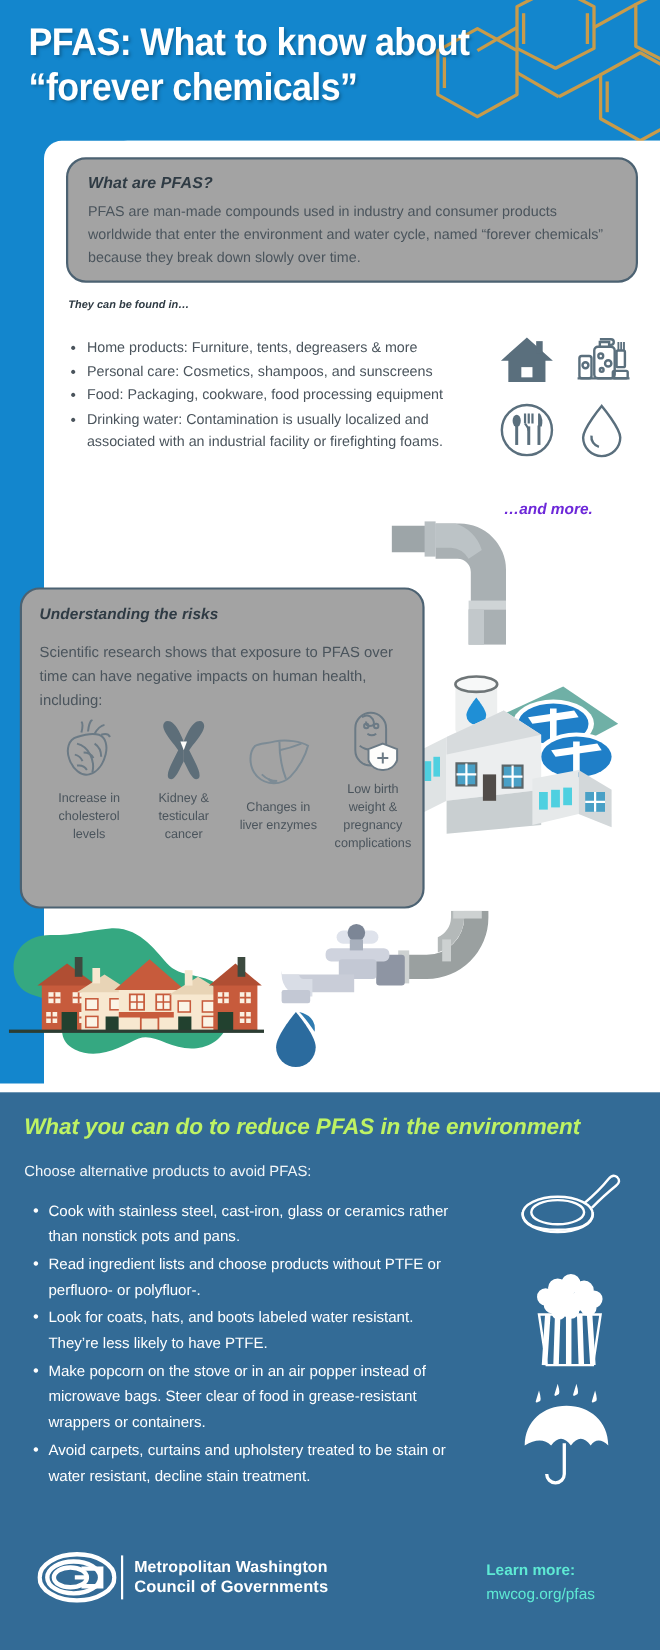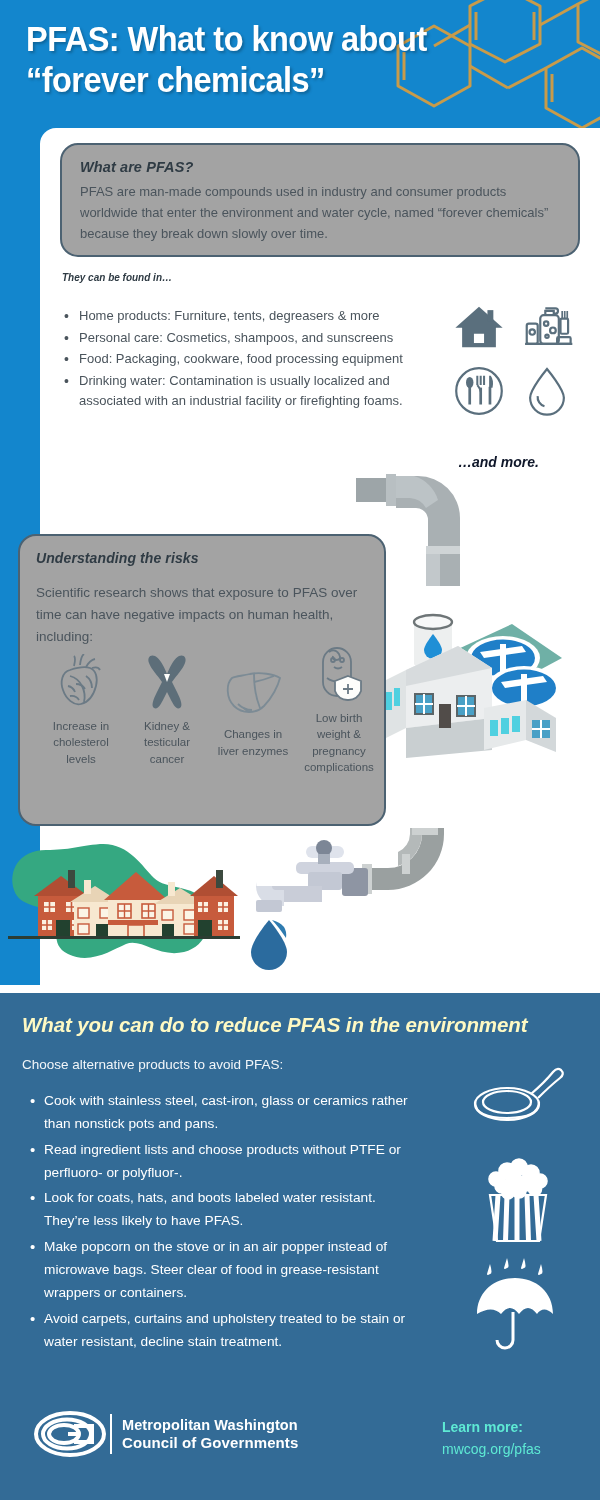--- a/index.html
+++ b/index.html
@@ -64,21 +64,21 @@
   #found-list li::before{
     content:"•"; position:absolute; left:2px; top:-1px; font-size:14px; color:#4a545c;
   }
 
   
   #found-icons{ position:absolute; left:452px; top:300px; width:130px; z-index:3; }
   #found-icons .row{ display:flex; gap:14px; margin-bottom:10px; }
   #found-icons .ic{ width:54px; height:54px; }
   #and-more{
     position:absolute; left:458px; top:454px; z-index:3;
-    font-weight:bold; font-style:italic; font-size:14px; color:#0f172a;
+    font-weight:bold; font-style:italic; font-size:14px; color:#6d28d9;
   }
 
   
   #risk-row{
     position:absolute; left:40px; top:640px; width:340px; z-index:4;
     display:flex; justify-content:space-between;align-items:center;
   }
   #risk-row .risk{ width:82px; text-align:center; }
   #risk-row .risk .glyph{ height:62px; display:flex; align-items:flex-end; justify-content:center; }
   #risk-row .risk .cap{
@@ -91,21 +91,21 @@
   #illus-tap{ position:absolute; left:236px; top:828px; z-index:5; }
   #illus-houses{ position:absolute; left:8px; top:832px; z-index:3; }
 
   
   #bottom{
     position:absolute; left:0; top:993px; width:600px; height:507px;
     background:#336B96; z-index:1; color:#ffffff;
   }
   #bottom-head{
     position:absolute; left:22px; top:20px; width:560px;
-    font-weight:bold; font-style:italic; font-size:20.5px; color:#fef9c3;
+    font-weight:bold; font-style:italic; font-size:20.5px; color:#bef264;
     letter-spacing:-0.1px;
   }
   #bottom-intro{
     position:absolute; left:22px; top:64px; font-size:13.5px; color:#f2f6f9;
   }
   #bottom-list{
     position:absolute; left:30px; top:96px; width:390px;
     font-size:13.7px; line-height:1.70; color:#ffffff; list-style:none;
   }
   #bottom-list li{ position:relative; padding-left:14px; margin-bottom:2px; }
@@ -405,21 +405,21 @@
     <div class="cap">Low birth weight &amp; pregnancy complications</div>
   </div>
 </div>
 
 <section id="bottom">
   <h2 id="bottom-head">What you can do to reduce PFAS in the environment</h2>
   <div id="bottom-intro">Choose alternative products to avoid PFAS:</div>
   <ul id="bottom-list">
     <li>Cook with stainless steel, cast-iron, glass or ceramics rather than nonstick pots and pans.</li>
     <li>Read ingredient lists and choose products without PTFE or perfluoro- or polyfluor-.</li>
-    <li>Look for coats, hats, and boots labeled water resistant. They’re less likely to have PFAS.</li>
+    <li>Look for coats, hats, and boots labeled water resistant. They’re less likely to have PTFE.</li>
     <li>Make popcorn on the stove or in an air popper instead of microwave bags. Steer clear of food in grease-resistant wrappers or containers.</li>
     <li>Avoid carpets, curtains and upholstery treated to be stain or water resistant, decline stain treatment.</li>
   </ul>
 
   <div id="bottom-icons">
     <div class="bi">
       <svg width="96" height="72" viewBox="0 0 96 72" fill="none" stroke="#ffffff" stroke-width="2.2">
         <ellipse cx="38" cy="46" rx="32" ry="16"></ellipse>
         <path d="M6 44 q0 16 32 16 q32 0 32 -16"></path>
         <ellipse cx="38" cy="44" rx="24" ry="11"></ellipse>

